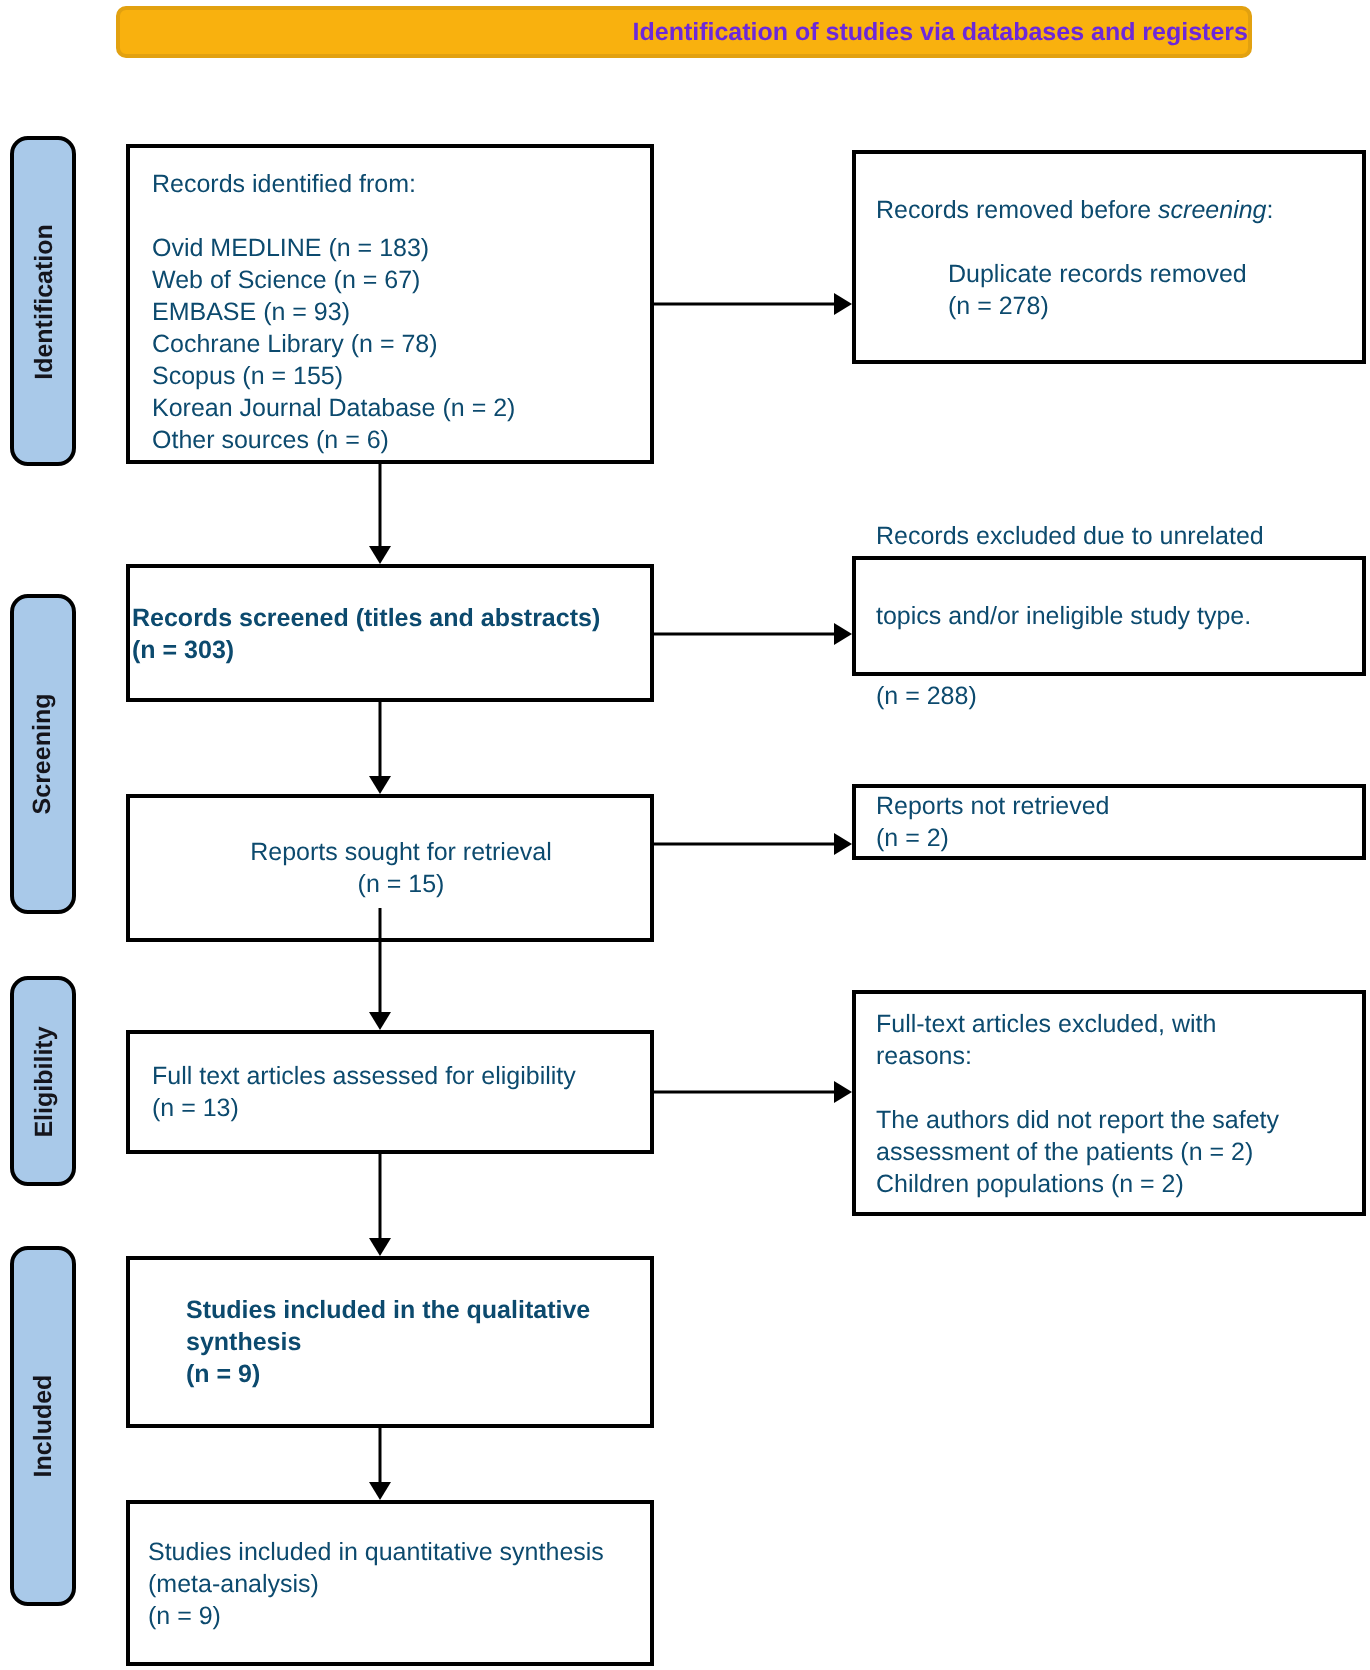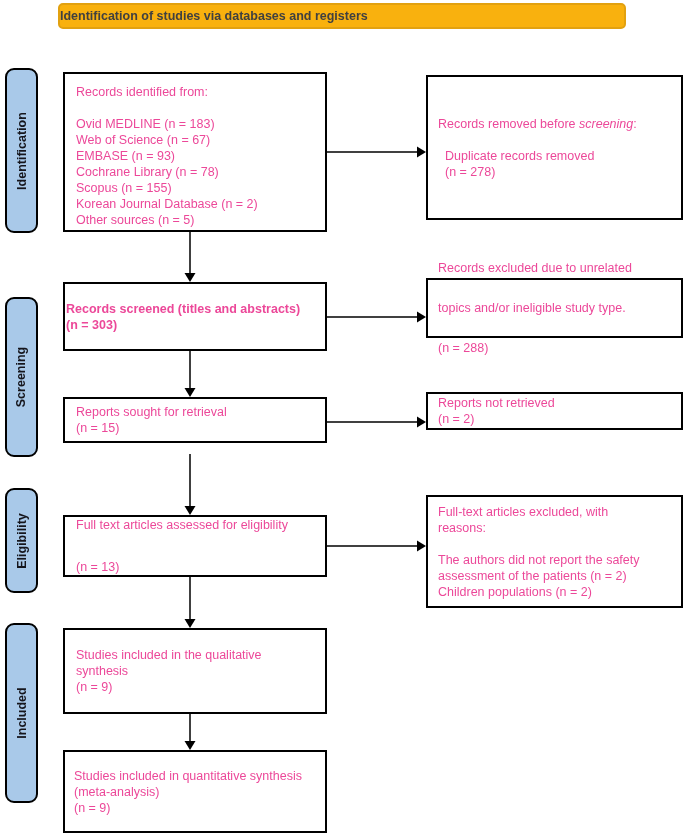--- a/index.html
+++ b/index.html
@@ -1,35 +1,35 @@
 <!DOCTYPE html>
 <html style="--banner-fill: #F9B10E; --banner-border: #E2A110; --stage-fill: #A9C9E9; --arrow: #000000;"><head>
 <meta charset="utf-8">
 <style>
   html,body{margin:0;padding:0;background:#ffffff;}
   body{font-family:"Liberation Sans",sans-serif;color:#1a1a1a;}
   .page{position:relative;width:685px;height:835px;background:#fff;overflow:hidden;}
 
   .banner{position:absolute;left:58px;top:3px;width:568px;height:26px;
     background:var(--banner-fill,#F9B10E);border:2px solid var(--banner-border,#E2A110);
-    border-radius:5px;display:flex;align-items:center;justify-content:flex-start;
-    font-weight:bold;font-size:12.5px;color:#404040;box-sizing:border-box;}
+    border-radius:5px;display:flex;align-items:center;justify-content:flex-end;
+    font-weight:bold;font-size:12.5px;color:#6d28d9;box-sizing:border-box;}
 
   .stage{position:absolute;left:5px;width:33px;background:var(--stage-fill,#A9C9E9);
     border:2px solid #000;border-radius:9px;display:flex;align-items:center;
     justify-content:center;box-sizing:border-box;}
   .stage span{transform:rotate(-90deg);white-space:nowrap;font-weight:bold;
     font-size:12.5px;color:#15151c;}
 
   .fbox{position:absolute;background:#fff;border:2px solid #000;box-sizing:border-box;
-    font-size:12.5px;line-height:16px;color:#ec4899;}
+    font-size:12.5px;line-height:16px;color:#0c4a6e;}
   .fbox.center{display:flex;flex-direction:column;justify-content:center;}
   .ln,.title{white-space:nowrap;}
   .blank{height:16px;}
-  .indent{margin-left:7px;}
+  .indent{margin-left:36px;}
 
   svg.arrows{position:absolute;left:0;top:0;pointer-events:none;}
 </style>
 </head>
 <body>
 
 <div class="page">
 
   <div class="banner">
     <span>Identification of studies via databases and registers</span>
@@ -50,51 +50,51 @@
 
   <div class="fbox" style="left:63px;top:72px;width:264px;height:160px;padding:10px 4px 0 11px;">
     <div class="title">Records identified from:</div>
     <div class="blank"></div>
     <div class="ln">Ovid MEDLINE (n = 183)</div>
     <div class="ln">Web of Science (n = 67)</div>
     <div class="ln">EMBASE (n = 93)</div>
     <div class="ln">Cochrane Library (n = 78)</div>
     <div class="ln">Scopus (n = 155)</div>
     <div class="ln">Korean Journal Database (n = 2)</div>
-    <div class="ln">Other sources (n = 5)</div>
+    <div class="ln">Other sources (n = 6)</div>
   </div>
 
   <div class="fbox center" style="left:63px;top:282px;width:264px;height:69px;padding-left:1px;font-weight:bold;">
     <div class="ln">Records screened (titles and abstracts)</div>
     <div class="ln">(n = 303)</div>
   </div>
 
-  <div class="fbox center" style="left:63px;top:397px;width:264px;height:46px;padding-left:11px;">
+  <div class="fbox center" style="left:63px;top:397px;width:264px;height:74px;padding-left:11px;text-align:center;">
     <div class="ln">Reports sought for retrieval</div>
     <div class="ln">(n = 15)</div>
   </div>
 
-  <div class="fbox center" style="left:63px;top:515px;width:264px;height:62px;padding-left:11px;justify-content:space-between;">
+  <div class="fbox center" style="left:63px;top:515px;width:264px;height:62px;padding-left:11px;">
     <div class="ln">Full text articles assessed for eligibility</div>
     <div class="ln">(n = 13)</div>
   </div>
 
-  <div class="fbox center" style="left:63px;top:628px;width:264px;height:86px;padding-left:11px;">
+  <div class="fbox center" style="left:63px;top:628px;width:264px;height:86px;padding-left:28px;font-weight:bold;">
     <div class="ln">Studies included in the qualitative</div>
     <div class="ln">synthesis</div>
     <div class="ln">(n = 9)</div>
   </div>
 
   <div class="fbox center" style="left:63px;top:750px;width:264px;height:83px;padding-left:9px;">
     <div class="ln">Studies included in quantitative synthesis</div>
     <div class="ln">(meta-analysis)</div>
     <div class="ln">(n = 9)</div>
   </div>
 
-  <div class="fbox center" style="left:426px;top:75px;width:257px;height:145px;padding-left:10px;">
+  <div class="fbox center" style="left:426px;top:75px;width:257px;height:107px;padding-left:10px;">
     <div class="title">
       <span>Records removed before </span><em>screening</em><span>:</span>
     </div>
     <div class="blank"></div>
     <div class="ln indent">Duplicate records removed</div>
     <div class="ln indent">(n = 278)</div>
   </div>
 
   <div class="fbox center" style="left:426px;top:278px;width:257px;height:60px;padding-left:10px;gap:24px;">
     <div class="ln">Records excluded due to unrelated</div>

